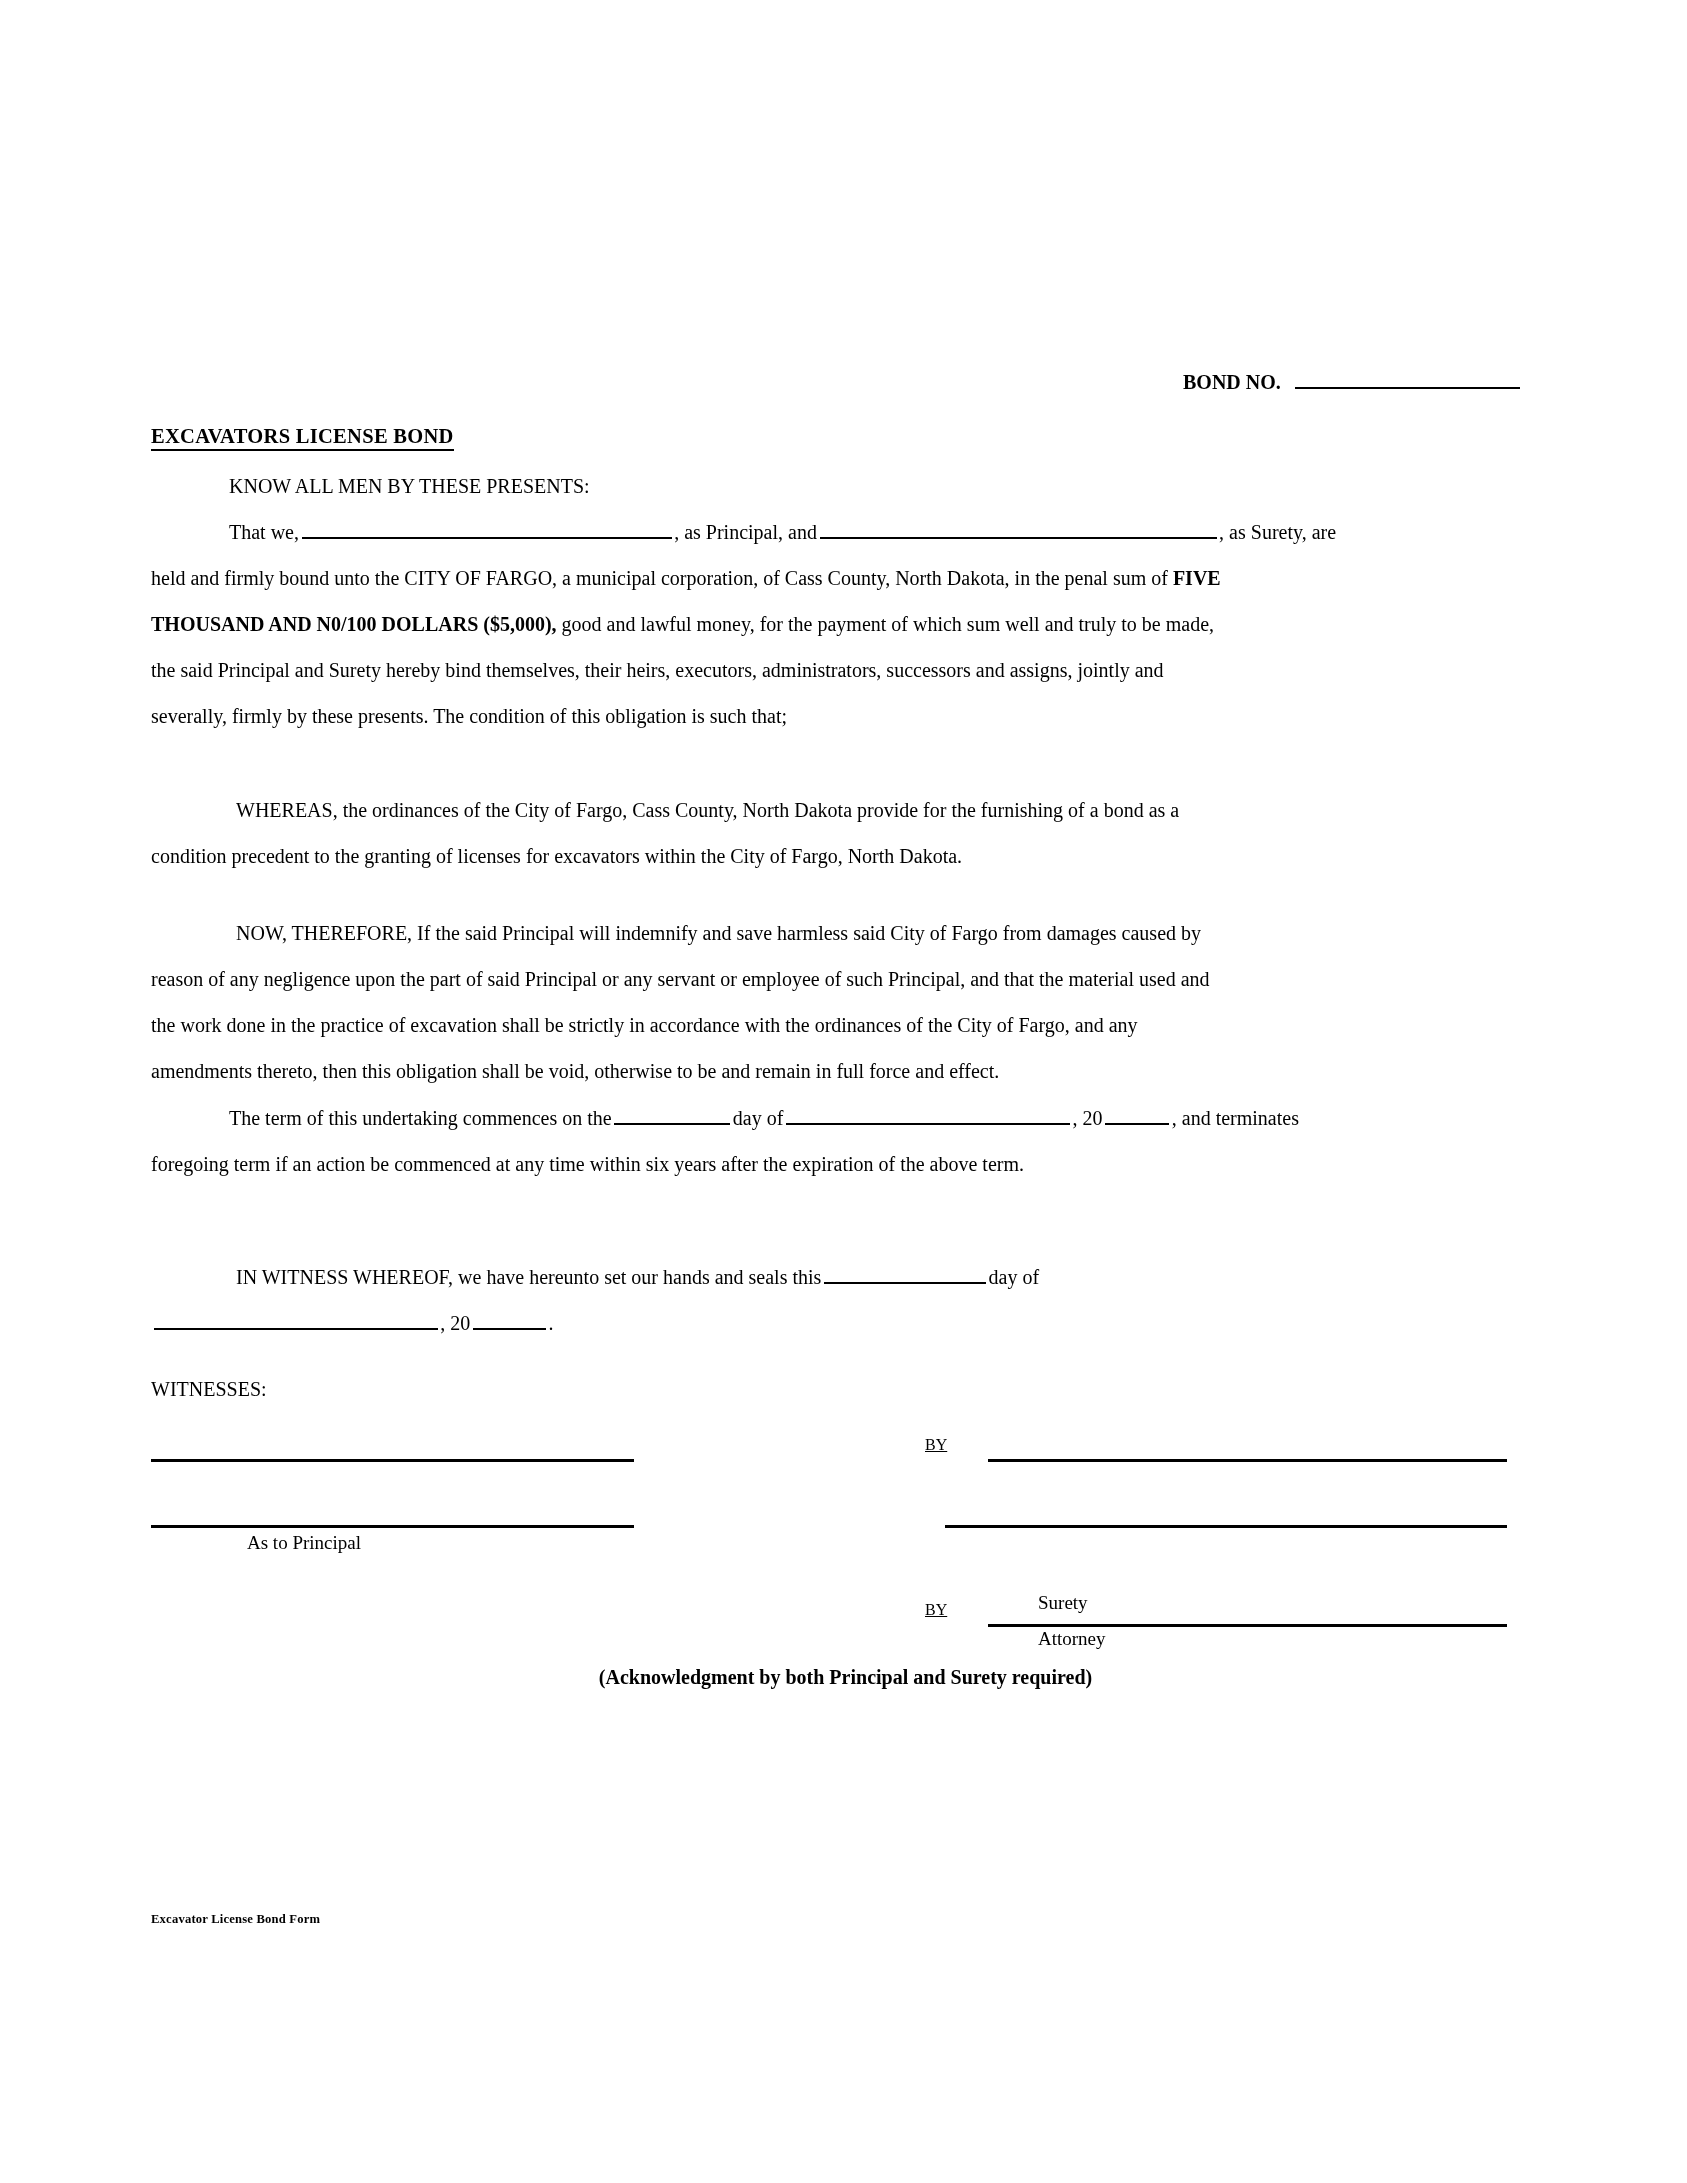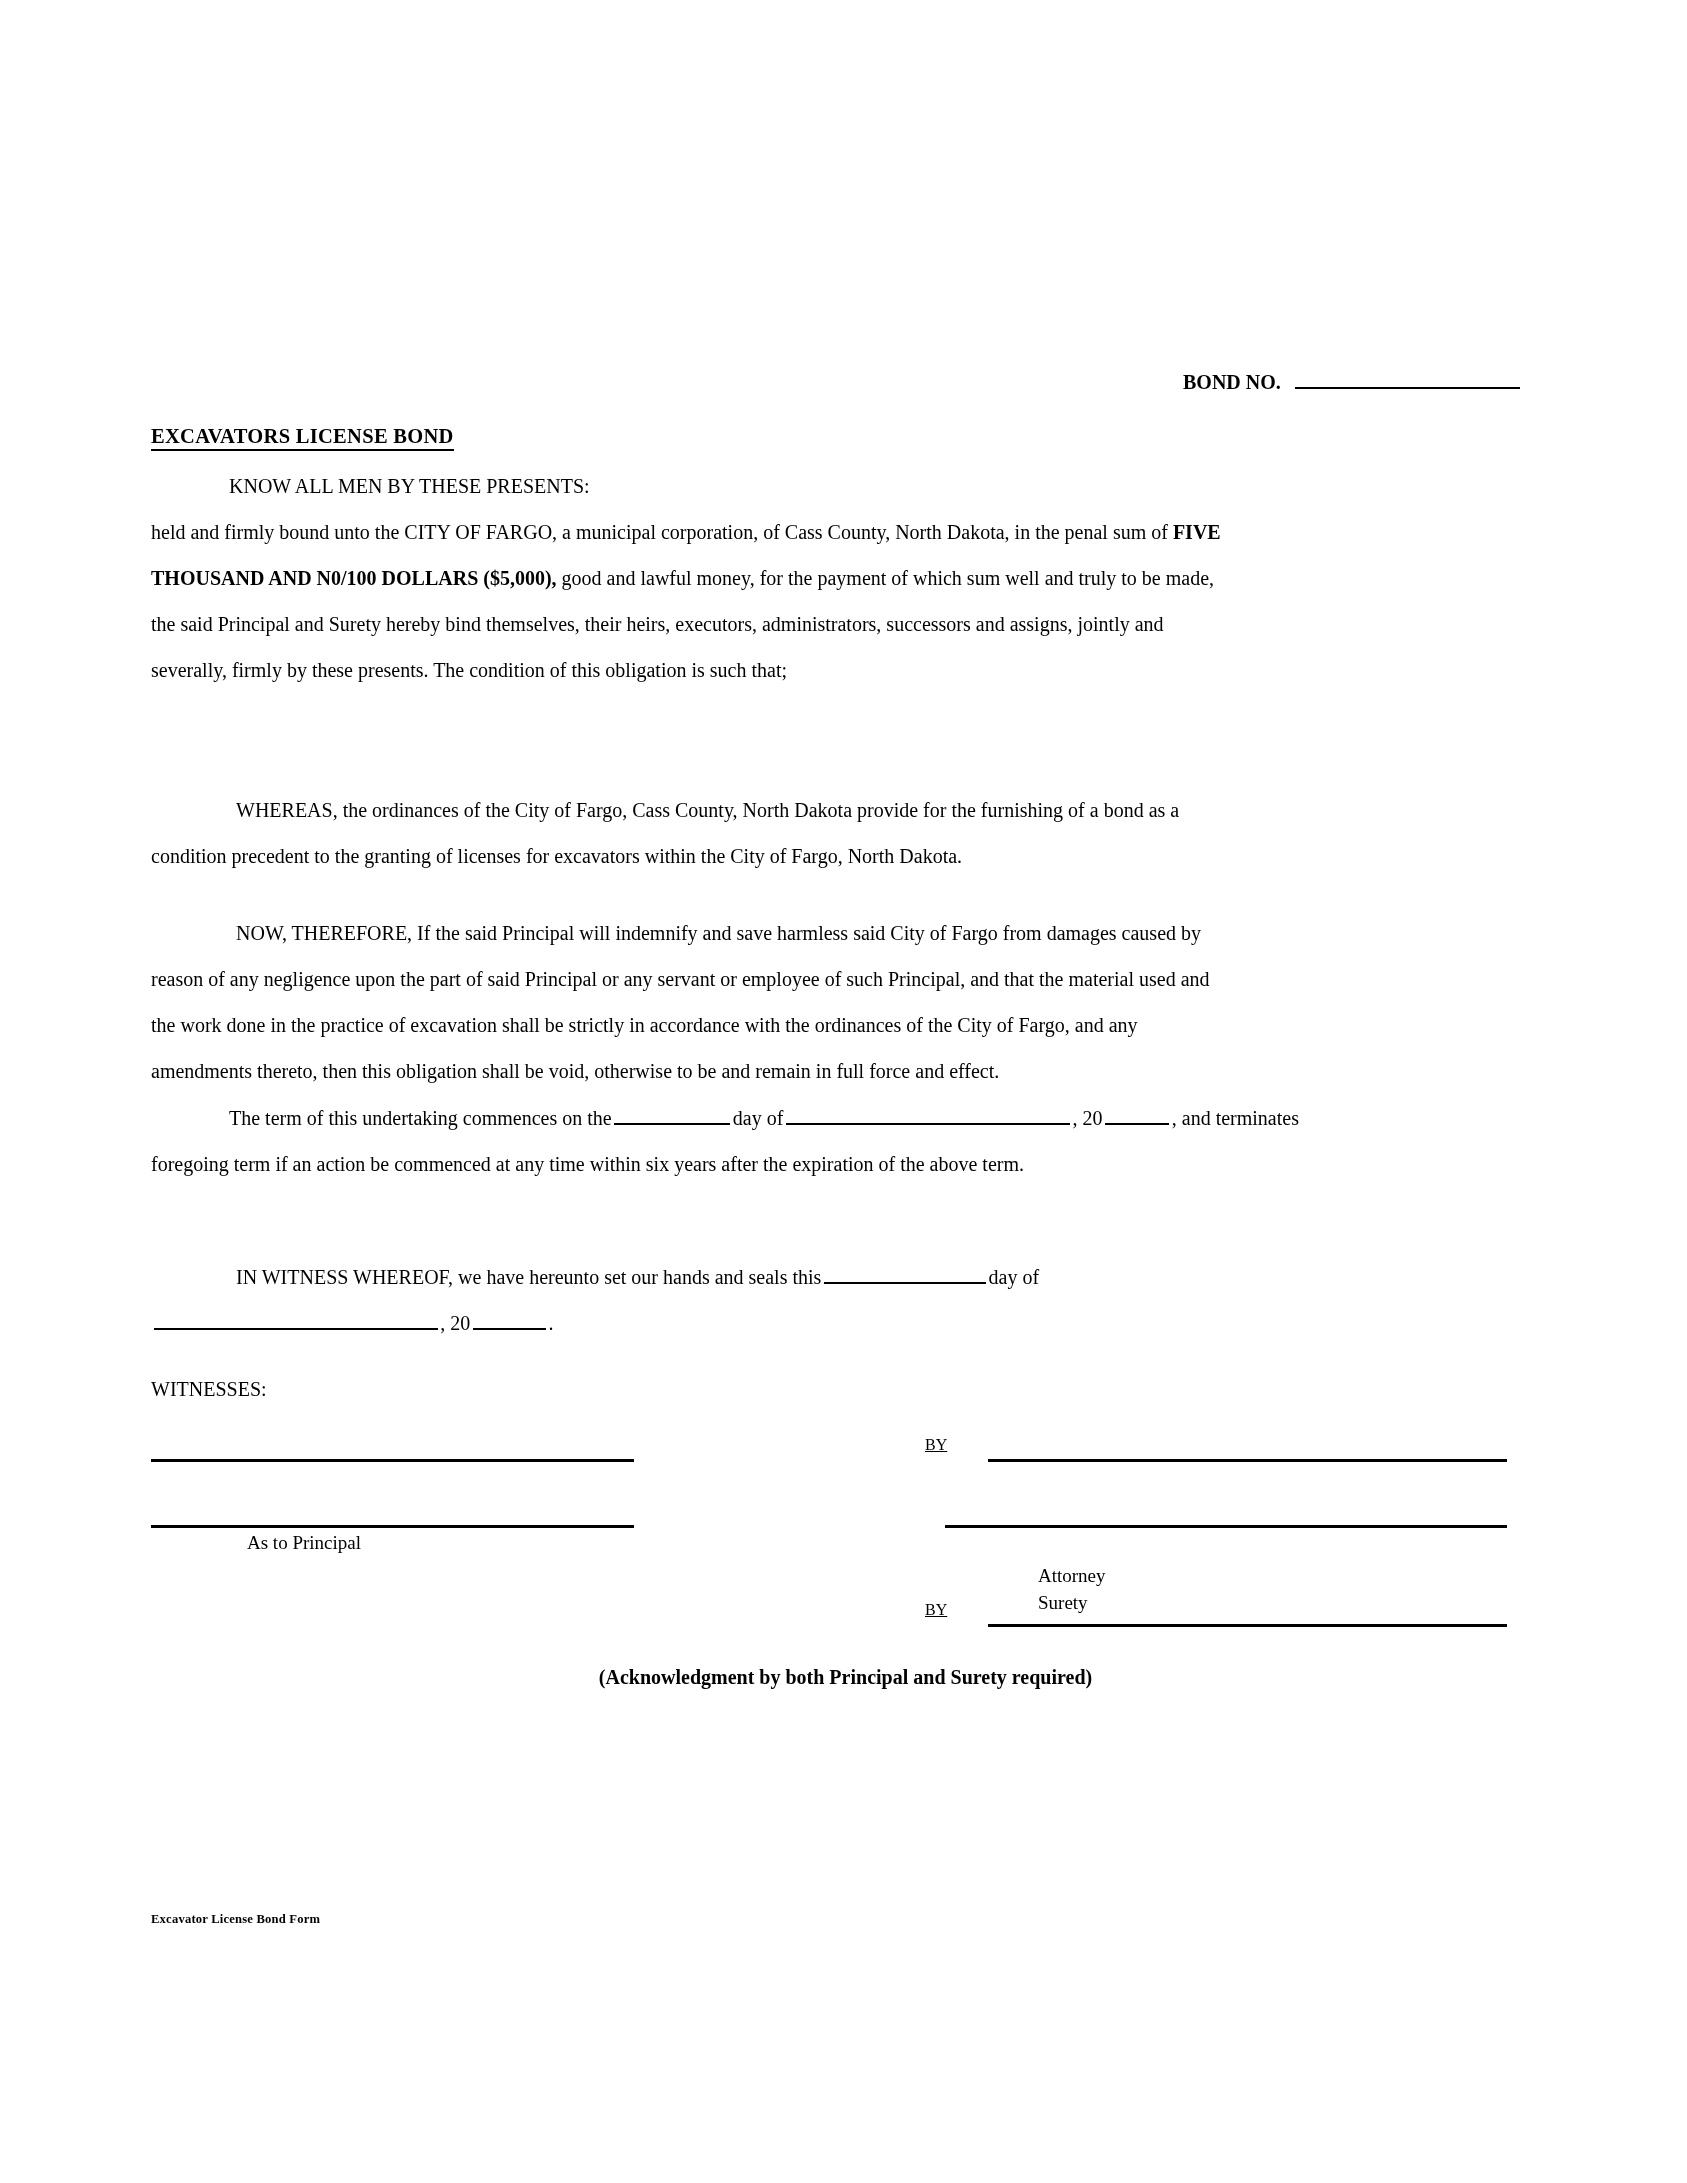--- a/index.html
+++ b/index.html
@@ -134,20 +134,23 @@
     <div class="doc-title">
       <span>EXCAVATORS LICENSE BOND</span>
     </div>
 
     <div class="para" style="top:463px; left:78px;">
       <span>KNOW ALL MEN BY THESE PRESENTS:</span>
     </div>
 
     <div class="para" style="top:509px;">
       <div class="line">
+        <span style="display:inline-block;width:78px;"></span><span>That we,</span><span class="ul" style="width:370px;"></span><span>, as Principal, and</span><span class="ul-thin" style="width:397px;"></span><span>, as Surety, are</span>
+      </div>
+      <div class="line">
         <span>held and firmly bound unto the CITY OF FARGO, a municipal corporation, of Cass County, North Dakota, in the penal sum of </span><span class="bold">FIVE</span>
       </div>
       <div class="line">
         <span class="bold">THOUSAND AND N0/100 DOLLARS ($5,000),</span><span> good and lawful money, for the payment of which sum well and truly to be made,</span>
       </div>
       <div class="line">the said Principal and Surety hereby bind themselves, their heirs, executors, administrators, successors and assigns, jointly and</div>
       <div class="line">severally, firmly by these presents.  The condition of this obligation is such that;</div>
     </div>
 
     <div class="para" style="top:787px;">
@@ -190,21 +193,21 @@
     <div class="sig-line" style="left:0px; top:1525px; width:483px;"></div>
     <div class="sig-label" style="left:96px; top:1532px;">As to Principal</div>
 
     <div class="by-label" style="left:774px; top:1436px;">BY</div>
     <div class="sig-line" style="left:837px; top:1459px; width:519px;"></div>
     <div class="sig-line" style="left:794px; top:1525px; width:562px;"></div>
     <div class="sig-label" style="left:887px; top:1592px;">Surety</div>
 
     <div class="by-label" style="left:774px; top:1601px;">BY</div>
     <div class="sig-line" style="left:837px; top:1624px; width:519px;"></div>
-    <div class="sig-label" style="left: 887px; top: 1565px;">Attorney</div>
+    <div class="sig-label" style="left: 887px; top: 1628px;">Attorney</div>
 
     <div class="ack-note">(Acknowledgment by both Principal and Surety required)</div>
 
     <div class="footer-note">Excavator License Bond Form</div>
 
   </div>
 </div>
 
 
 </body></html>

